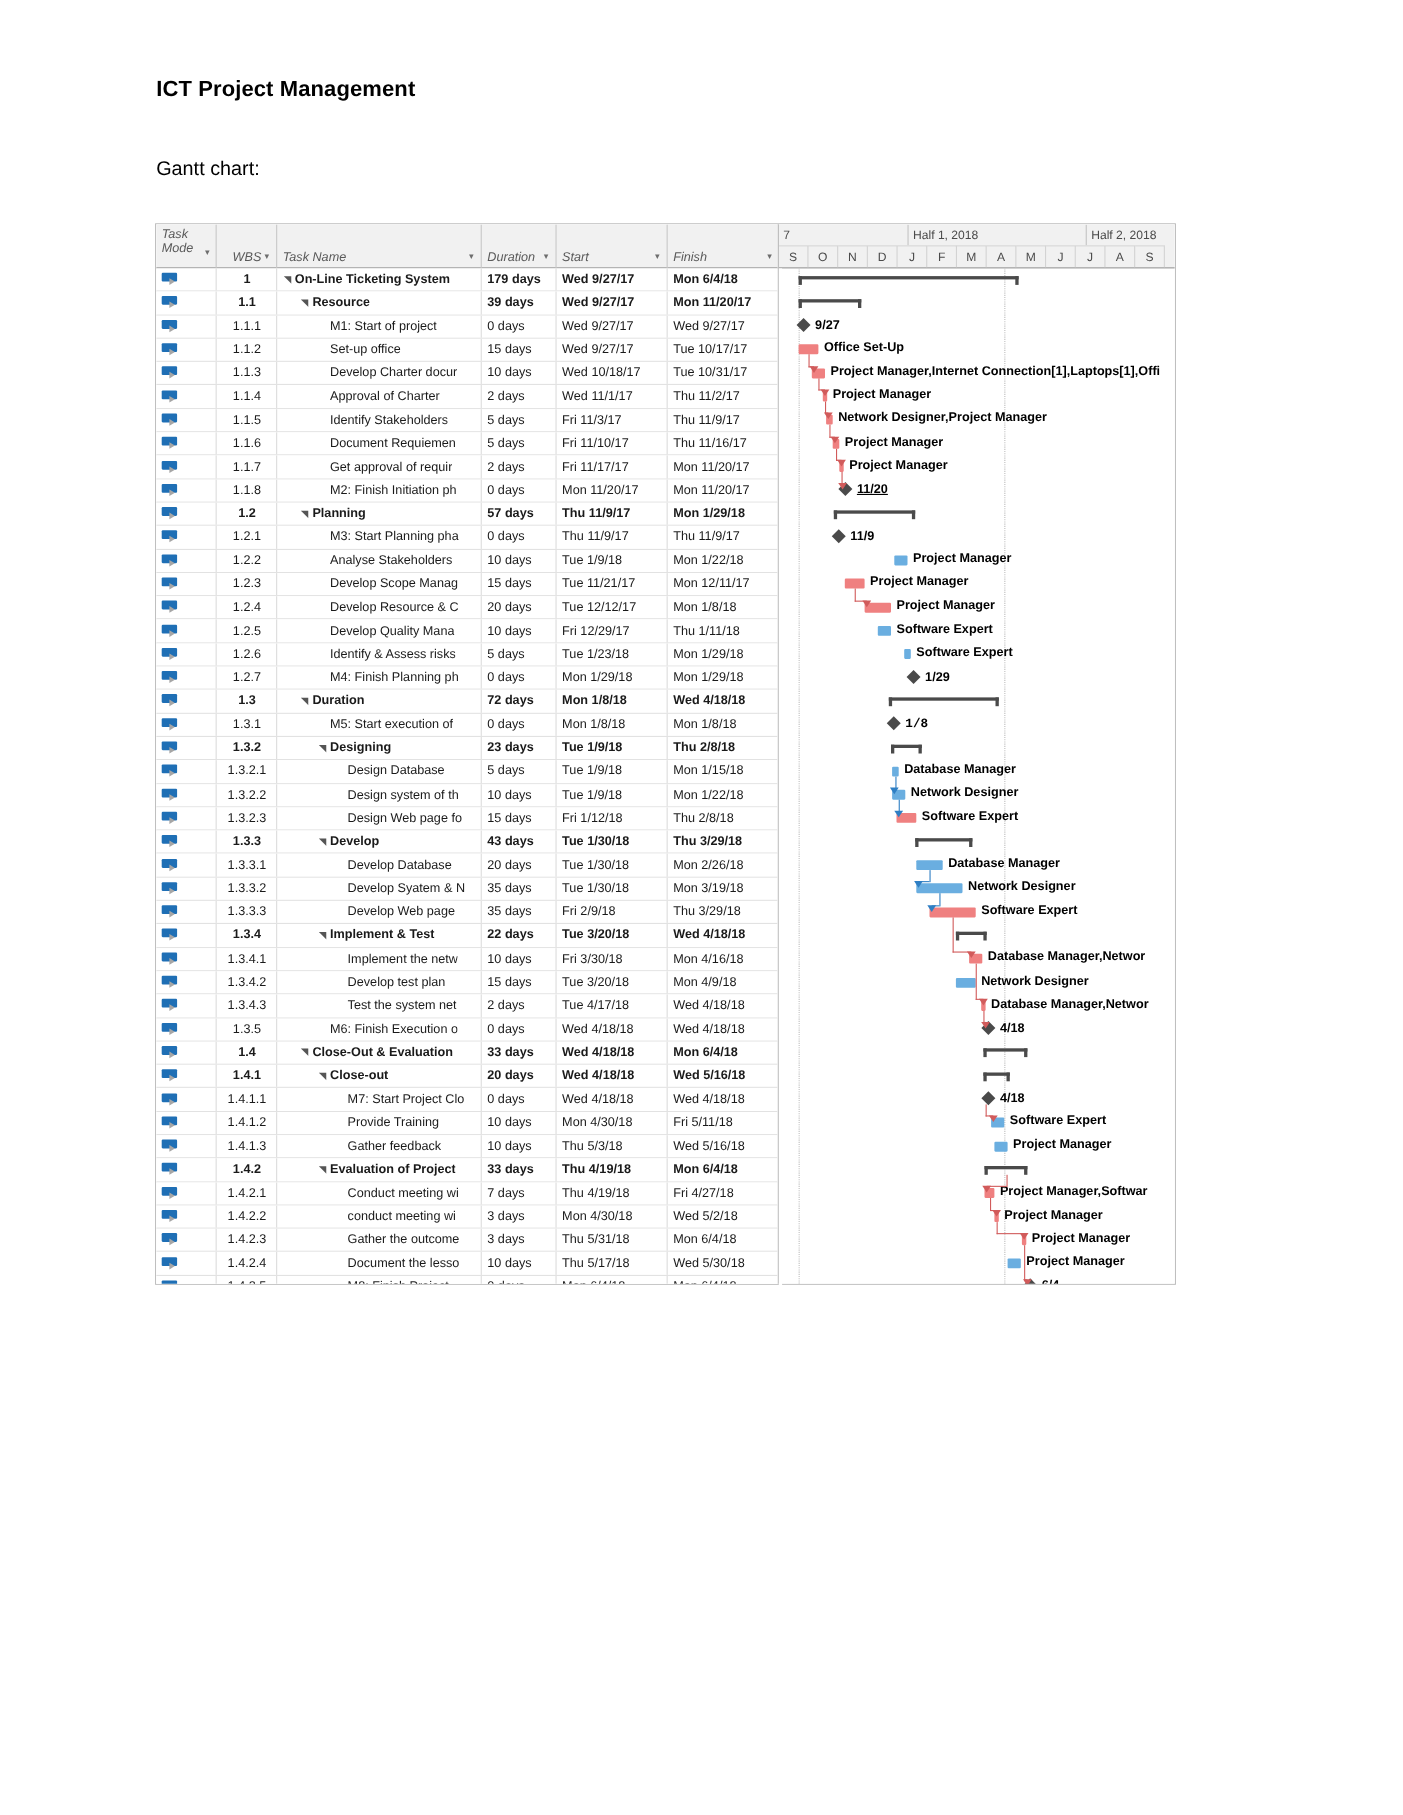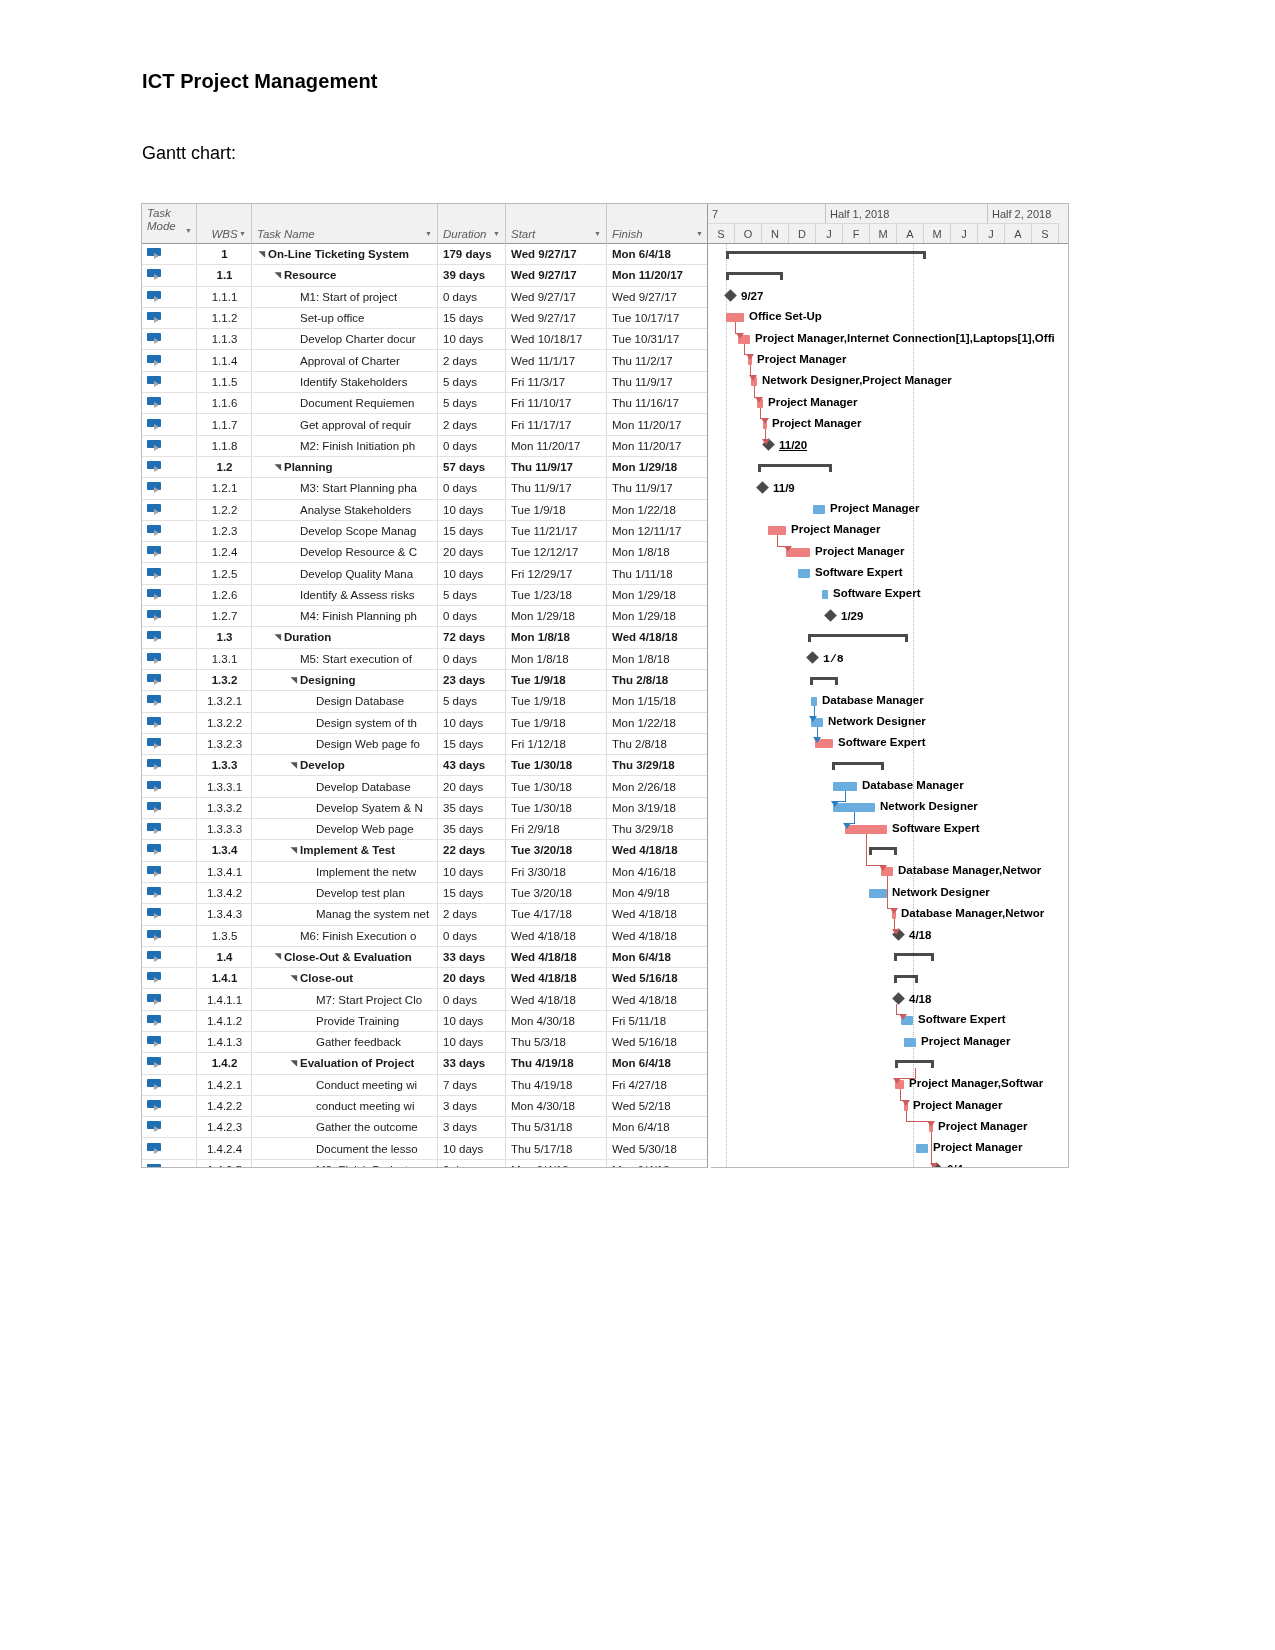--- a/index.html
+++ b/index.html
@@ -1121,21 +1121,21 @@
                 <span class="m-main"></span>
                 <span class="m-arrow"></span>
               </span>
             </div>
             <div class="tcell c-wbs">
               <span>1.3.4.3</span>
             </div>
             <div class="tcell c-name">
               <span style="display: inline-block; flex: 0 0 auto; width: 48px;"></span>
               <span class="expander"></span>
-              <span class="name-text">Manag the system net</span>
+              <span class="name-text">Test the system net</span>
             </div>
             <div class="tcell c-dur">
               <span>2 days</span>
             </div>
             <div class="tcell c-start">
               <span>Tue 4/17/18</span>
             </div>
             <div class="tcell c-fin">
               <span>Wed 4/18/18</span>
             </div>

